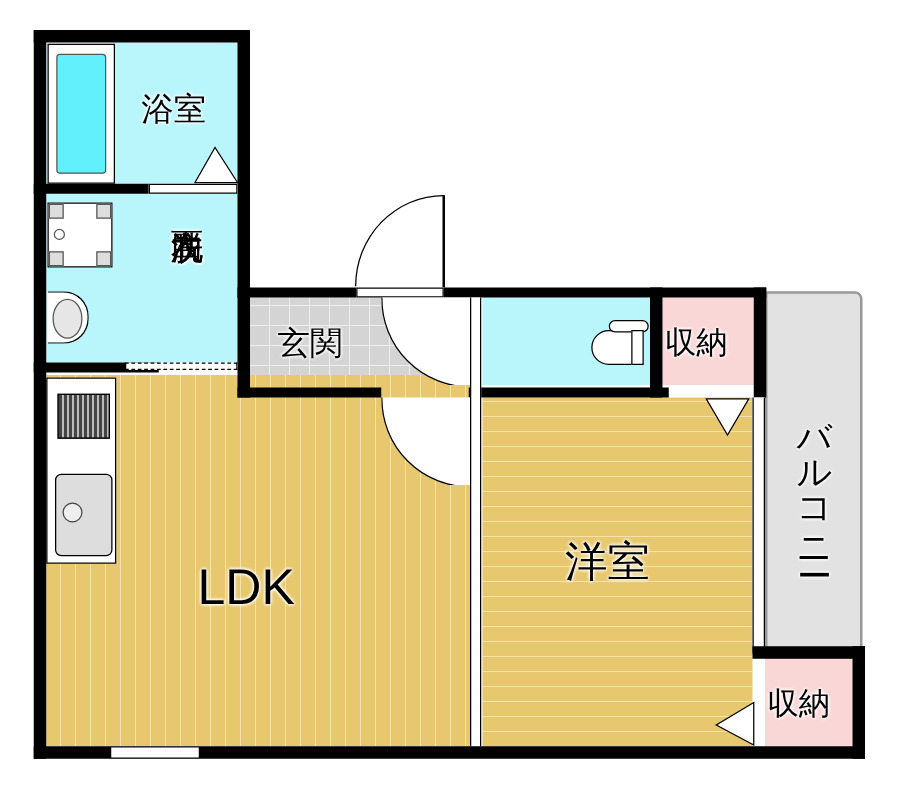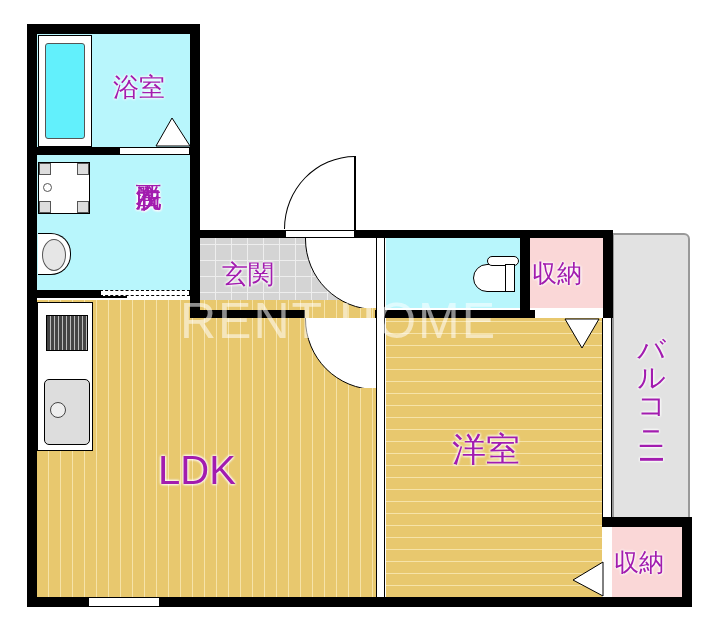--- a/index.html
+++ b/index.html
@@ -6,21 +6,21 @@
   body{width:721px;height:639px;position:relative;overflow:hidden;font-family:"DejaVu Sans",sans-serif;}
   .abs{position:absolute;}
   .wall{position:absolute;background:#000;}
   .room{position:absolute;}
   .cyan{background:#b8f6fc;}
   .wood-v{background:#e8c86e;background-image:repeating-linear-gradient(90deg,transparent 0 11px,#f6e3a8 11px 12px);}
   .wood-h{background:#e8c86e;background-image:repeating-linear-gradient(0deg,transparent 0 11px,#f6e3a8 11px 12px);}
   .tile{background:#d4d4d4;background-image:repeating-linear-gradient(90deg,transparent 0 15px,#eee 15px 16px),repeating-linear-gradient(0deg,transparent 0 15px,#eee 15px 16px);}
   .pink{background:#fad7d7;}
   .gray{background:#e2e2e2;}
-  .label{position:absolute;color:#a21caf;font-family:"DejaVu Sans",sans-serif;text-shadow:0 0 3px #fff,0 0 3px #fff,0 0 3px #fff;white-space:nowrap;}
+  .label{position:absolute;color:#000000;font-family:"DejaVu Sans",sans-serif;text-shadow:0 0 3px #fff,0 0 3px #fff,0 0 3px #fff;white-space:nowrap;}
   .vert{writing-mode:vertical-rl;text-orientation:upright;}
   .watermark{position:absolute;color:rgba(255,255,255,0.55);font-family:"Liberation Sans",sans-serif;font-size:50px;letter-spacing:2px;}
 </style>
 </head>
 <body>
 
 <div class="abs" style="left:0;top:0;width:721px;height:639px;">
 
   <div class="room gray" style="left:612px;top:233px;width:74px;height:290px;border:2px solid #999;border-radius:0 6px 0 0;"></div>
   <div class="label vert" style="left:632px;top:318px;font-size:28px;">バルコニー</div>
@@ -106,14 +106,13 @@
     <div class="abs" style="left:70px;top:0;width:1.5px;height:74px;background:#000;"></div>
   </div>
   <div class="abs" style="left:285px;top:230px;width:70px;height:8px;background:#fff;border:1px solid #000;box-sizing:border-box;"></div>
   <div class="abs" style="left:305px;top:238px;width:71px;height:70px;overflow:hidden;">
     <div class="abs" style="left:0;top:-70px;width:140px;height:140px;border:1.5px solid #000;border-radius:50%;background:#fff;"></div>
   </div>
   <div class="abs" style="left:305px;top:318px;width:71px;height:70px;overflow:hidden;">
     <div class="abs" style="left:0;top:-70px;width:140px;height:140px;border:1.5px solid #000;border-radius:50%;background:#fff;"></div>
   </div>
 
-  <div class="watermark" style="left:180px;top:292px;">RENT HOME</div>
 </div>
 
 </body></html>

